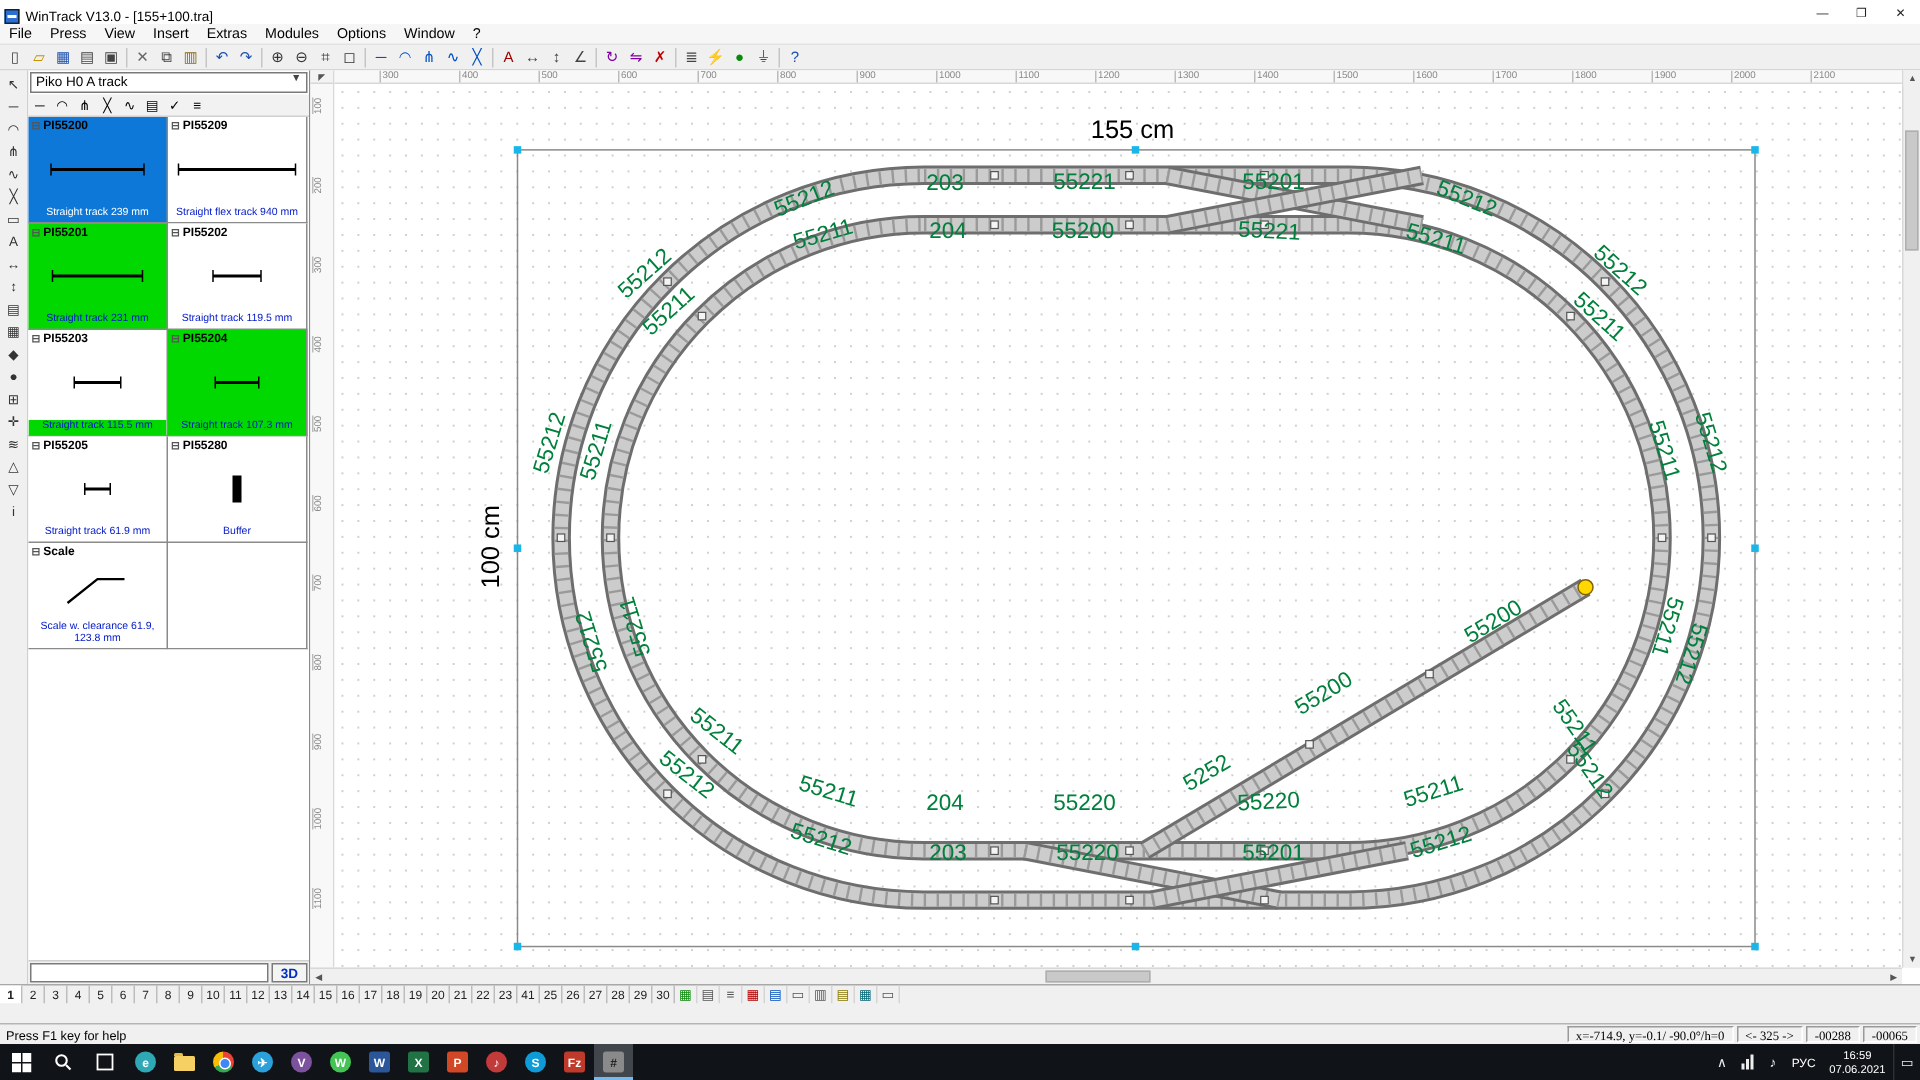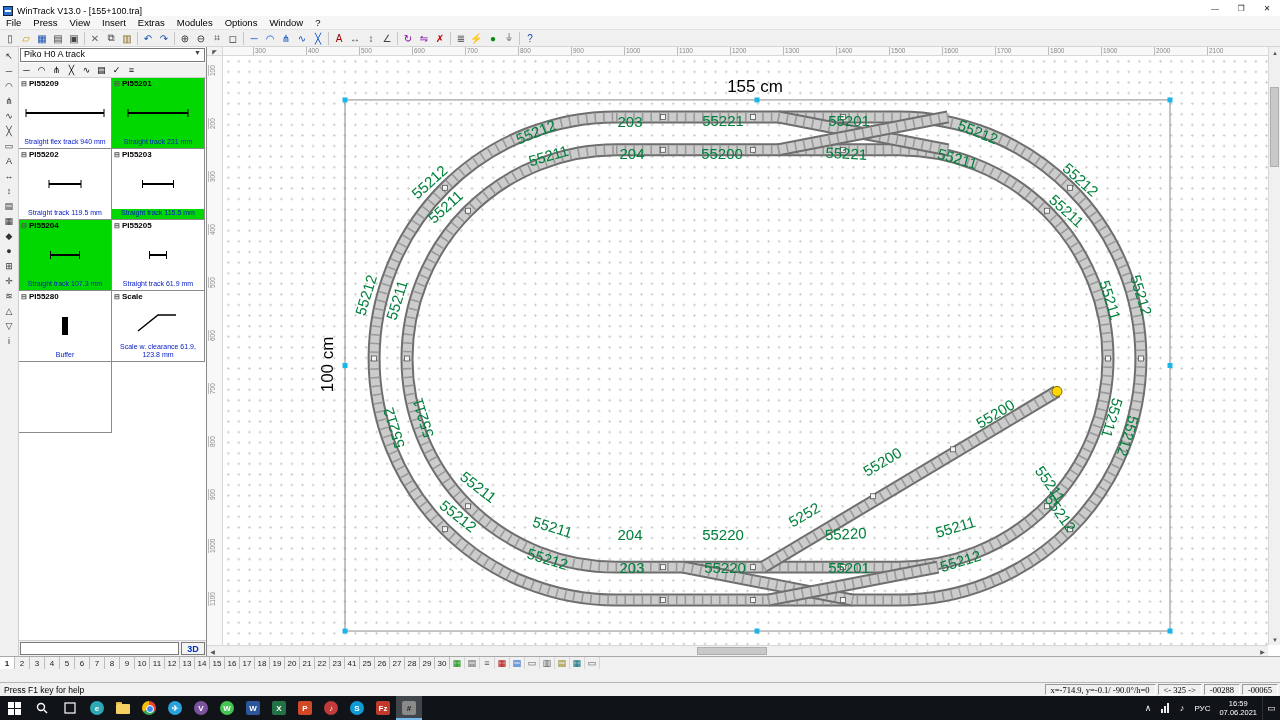--- a/index.html
+++ b/index.html
@@ -198,20 +198,34 @@
           <span class="ptool">─</span>
           <span class="ptool">◠</span>
           <span class="ptool">⋔</span>
           <span class="ptool">╳</span>
           <span class="ptool">∿</span>
           <span class="ptool">▤</span>
           <span class="ptool">✓</span>
           <span class="ptool">≡</span>
         </div>
       <div class="pal-grid" id="pal-grid">
+          <div class="pcell sel" style="background: rgb(13, 120, 215);">
+            <div class="pcell-h">
+              <span class="mini">⊟</span>
+              <span>PI55200</span>
+            </div>
+            <div class="pcell-body">
+              <svg width="80" height="26" viewBox="0 0 80 26">
+                <line x1="9" y1="13" x2="71" y2="13" stroke="#000" stroke-width="2"></line>
+                <line x1="9" y1="9" x2="9" y2="17" stroke="#000" stroke-width="1"></line>
+                <line x1="71" y1="9" x2="71" y2="17" stroke="#000" stroke-width="1"></line>
+              </svg>
+            </div>
+            <div class="pcell-desc" style="color: rgb(255, 255, 255);">Straight track 239 mm</div>
+          </div>
           <div class="pcell" style="background: rgb(255, 255, 255);">
             <div class="pcell-h">
               <span class="mini">⊟</span>
               <span>PI55209</span>
             </div>
             <div class="pcell-body">
               <svg width="80" height="26" viewBox="0 0 80 26">
                 <line x1="1" y1="13" x2="79" y2="13" stroke="#000" stroke-width="2"></line>
                 <line x1="1" y1="9" x2="1" y2="17" stroke="#000" stroke-width="1"></line>
                 <line x1="79" y1="9" x2="79" y2="17" stroke="#000" stroke-width="1"></line>

